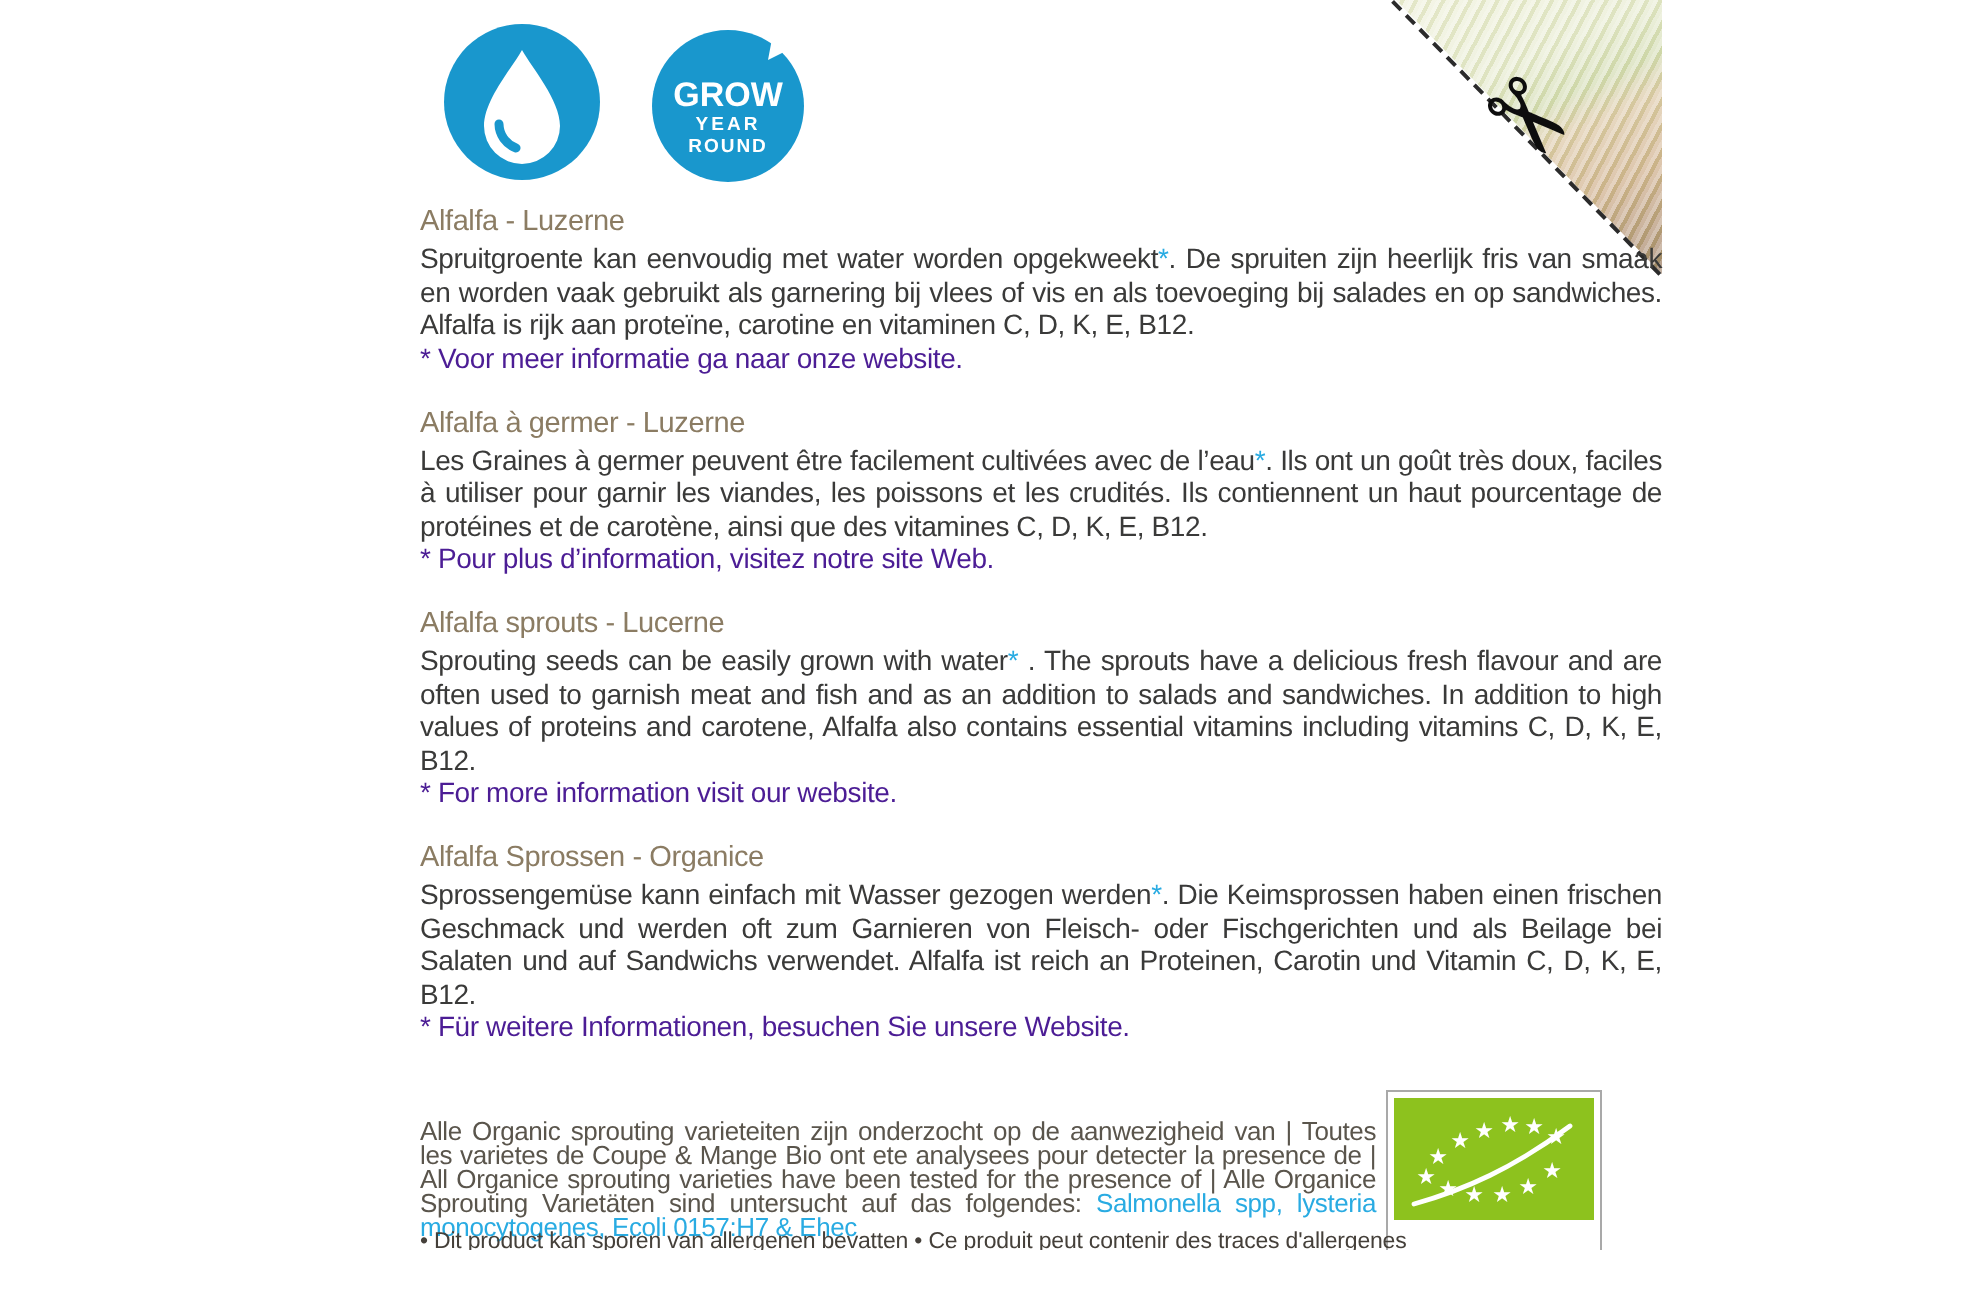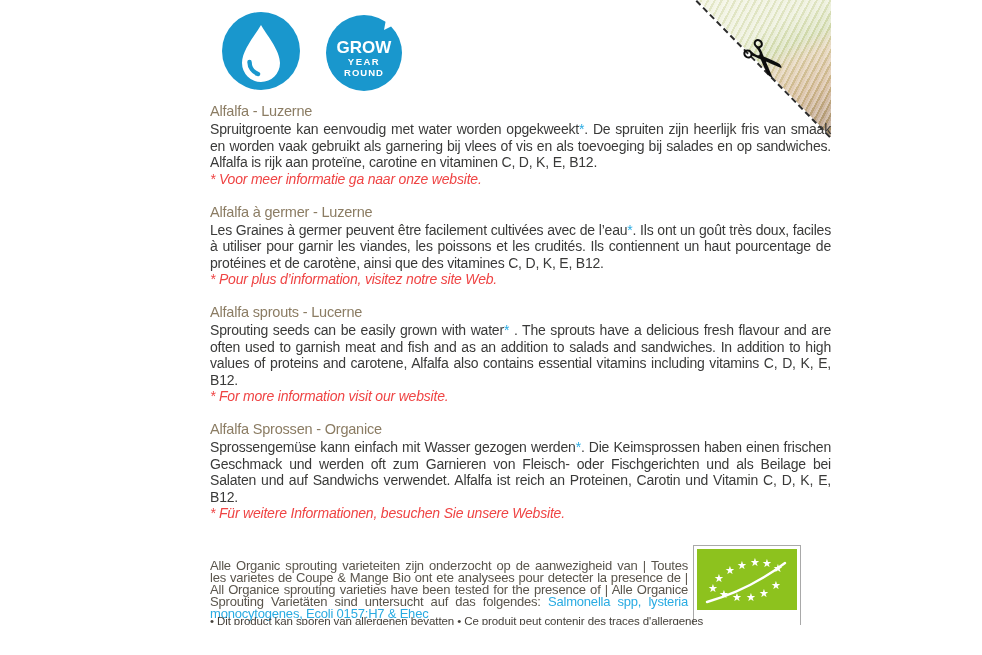--- a/index.html
+++ b/index.html
@@ -41,21 +41,21 @@
   .section { margin-bottom: 16px; }
   .section h3 {
     font-size: 14.5px; line-height: 17px; font-weight: normal;
     color: #8b7c63; letter-spacing: -0.2px; margin-bottom: 1px;
   }
   .section p.body {
     font-size: 14px; line-height: 16.5px; color: #3a3a39;
     letter-spacing: -0.2px; text-align: justify;
   }
   .section p.weblink {
-    font-size: 14px; line-height: 17px; color: #ef4444; letter-spacing: -0.2px; font-style: italic;
+    font-size: 14px; line-height: 17px; color: #4c1d95; letter-spacing: -0.2px;
   }
   .ast { color: #29abe2; }
 
   
   .testing-note {
     position: absolute; left: 210px; top: 543px; width: 478px;
     font-size: 13px; line-height: 12px; color: #5a554c;
     letter-spacing: -0.2px; text-align: justify; margin-top: 17px;
   }
   .testing-note .pathogens { color: #29abe2; }

